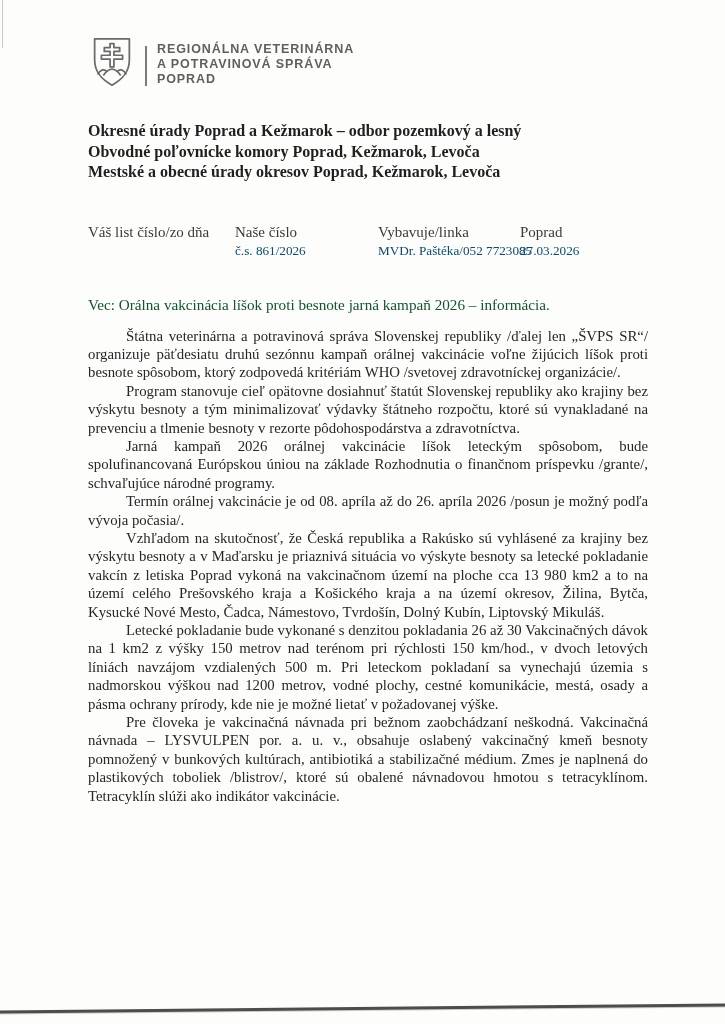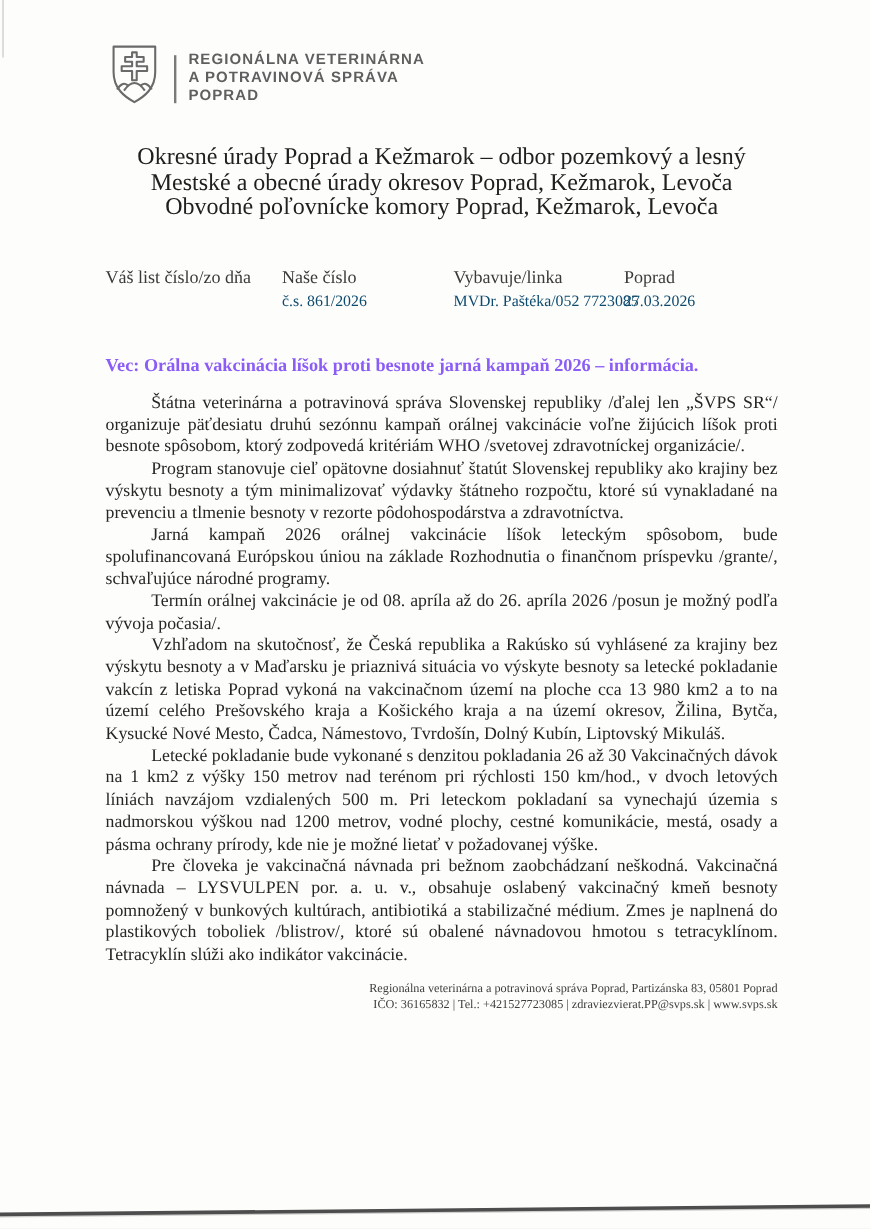--- a/index.html
+++ b/index.html
@@ -41,46 +41,47 @@
     font-weight: bold;
     font-size: 12.5px;
     line-height: 15px;
     letter-spacing: 0.9px;
     color: #5f5f5f;
     padding-top: 4px;
   }
   
   .recipients {
     margin: 32px 77px 0 88px;
-    text-align: center;
-    font-size: 20px;
+    text-align: left;
+    font-size: 16px;
     line-height: 20.5px;
     color: #1f1f1f;
+    font-weight: bold;
   }
   
   .ref-row {
     position: relative;
     margin: 41px 77px 0 88px;
     height: 34px;
     font-size: 13.2px;
   }
   .ref-col { position: absolute; top: 0; }
   .ref-col .lbl { font-size: 15px; color: #3a3a3a; display: block; }
   .ref-col .val { display: block; margin-top: 2px; color: #0c4a6e; }
   .ref-c1 { left: 0; }
   .ref-c2 { left: 147px; }
   .ref-c3 { left: 290px; }
   .ref-c4 { left: 432px; }
   
   .subject {
     margin: 38px 77px 0 88px;
-    font-weight: bold;
+    font-weight: normal;
     font-size: 15.2px;
     white-space: nowrap;
-    color: #8b5cf6;
+    color: #14532d;
   }
   
   .body-text {
     margin: 13px 77px 0 88px;
     width: 560px;
     font-size: 14.8px;
     line-height: 18.4px;
     text-align: justify;
   }
   .body-text p { text-indent: 38px; }
@@ -112,22 +113,22 @@
     <div class="lh-divider"></div>
     <div class="org-name">
       <div>REGIONÁLNA VETERINÁRNA</div>
       <div>A POTRAVINOVÁ SPRÁVA</div>
       <div>POPRAD</div>
     </div>
   </header>
 
   <div class="recipients">
     <div>Okresné úrady Poprad a Kežmarok – odbor pozemkový a lesný</div>
+    <div>Obvodné poľovnícke komory Poprad, Kežmarok, Levoča</div>
     <div>Mestské a obecné úrady okresov Poprad, Kežmarok, Levoča</div>
-    <div>Obvodné poľovnícke komory Poprad, Kežmarok, Levoča</div>
   </div>
 
   <div class="ref-row">
     <div class="ref-col ref-c1">
       <span class="lbl">Váš list číslo/zo dňa</span>
       <span class="val"></span>
     </div>
     <div class="ref-col ref-c2">
       <span class="lbl">Naše číslo</span>
       <span class="val">č.s. 861/2026</span>
@@ -147,20 +148,16 @@
   <main class="body-text">
     <p>Štátna veterinárna a potravinová správa Slovenskej republiky /ďalej len „ŠVPS SR“/ organizuje päťdesiatu druhú sezónnu kampaň orálnej vakcinácie voľne žijúcich líšok proti besnote spôsobom, ktorý zodpovedá kritériám WHO /svetovej zdravotníckej organizácie/.</p>
     <p>Program stanovuje cieľ opätovne dosiahnuť štatút Slovenskej republiky ako krajiny bez výskytu besnoty a tým minimalizovať výdavky štátneho rozpočtu, ktoré sú vynakladané na prevenciu a tlmenie besnoty v rezorte pôdohospodárstva a zdravotníctva.</p>
     <p>Jarná kampaň 2026 orálnej vakcinácie líšok leteckým spôsobom, bude spolufinancovaná Európskou úniou na základe Rozhodnutia o finančnom príspevku /grante/, schvaľujúce národné programy.</p>
     <p>Termín orálnej vakcinácie je od 08. apríla až do 26. apríla 2026 /posun je možný podľa vývoja počasia/.</p>
     <p>Vzhľadom na skutočnosť, že Česká republika a Rakúsko sú vyhlásené za krajiny bez výskytu besnoty a v Maďarsku je priaznivá situácia vo výskyte besnoty sa letecké pokladanie vakcín z letiska Poprad vykoná na vakcinačnom území na ploche cca 13 980 km2 a to na území celého Prešovského kraja a Košického kraja a na území okresov, Žilina, Bytča, Kysucké Nové Mesto, Čadca, Námestovo, Tvrdošín, Dolný Kubín, Liptovský Mikuláš.</p>
     <p>Letecké pokladanie bude vykonané s denzitou pokladania 26 až 30 Vakcinačných dávok na 1 km2 z výšky 150 metrov nad terénom pri rýchlosti 150 km/hod., v dvoch letových líniách navzájom vzdialených 500 m. Pri leteckom pokladaní sa vynechajú územia s nadmorskou výškou nad 1200 metrov, vodné plochy, cestné komunikácie, mestá, osady a pásma ochrany prírody, kde nie je možné lietať v požadovanej výške.</p>
     <p>Pre človeka je vakcinačná návnada pri bežnom zaobchádzaní neškodná. Vakcinačná návnada – LYSVULPEN por. a. u. v., obsahuje oslabený vakcinačný kmeň besnoty pomnožený v bunkových kultúrach, antibiotiká a stabilizačné médium. Zmes je naplnená do plastikových toboliek /blistrov/, ktoré sú obalené návnadovou hmotou s tetracyklínom. Tetracyklín slúži ako indikátor vakcinácie.</p>
   </main>
 
-  <footer class="footer">
-    <div>Regionálna veterinárna a potravinová správa Poprad, Partizánska 83, 05801 Poprad</div>
-    <div>IČO: 36165832 | Tel.: +421527723085 | zdraviezvierat.PP@svps.sk | www.svps.sk</div>
-  </footer>
 
   <div class="scan-edge-bottom"></div>
 
 </div>
 
 </body></html>

